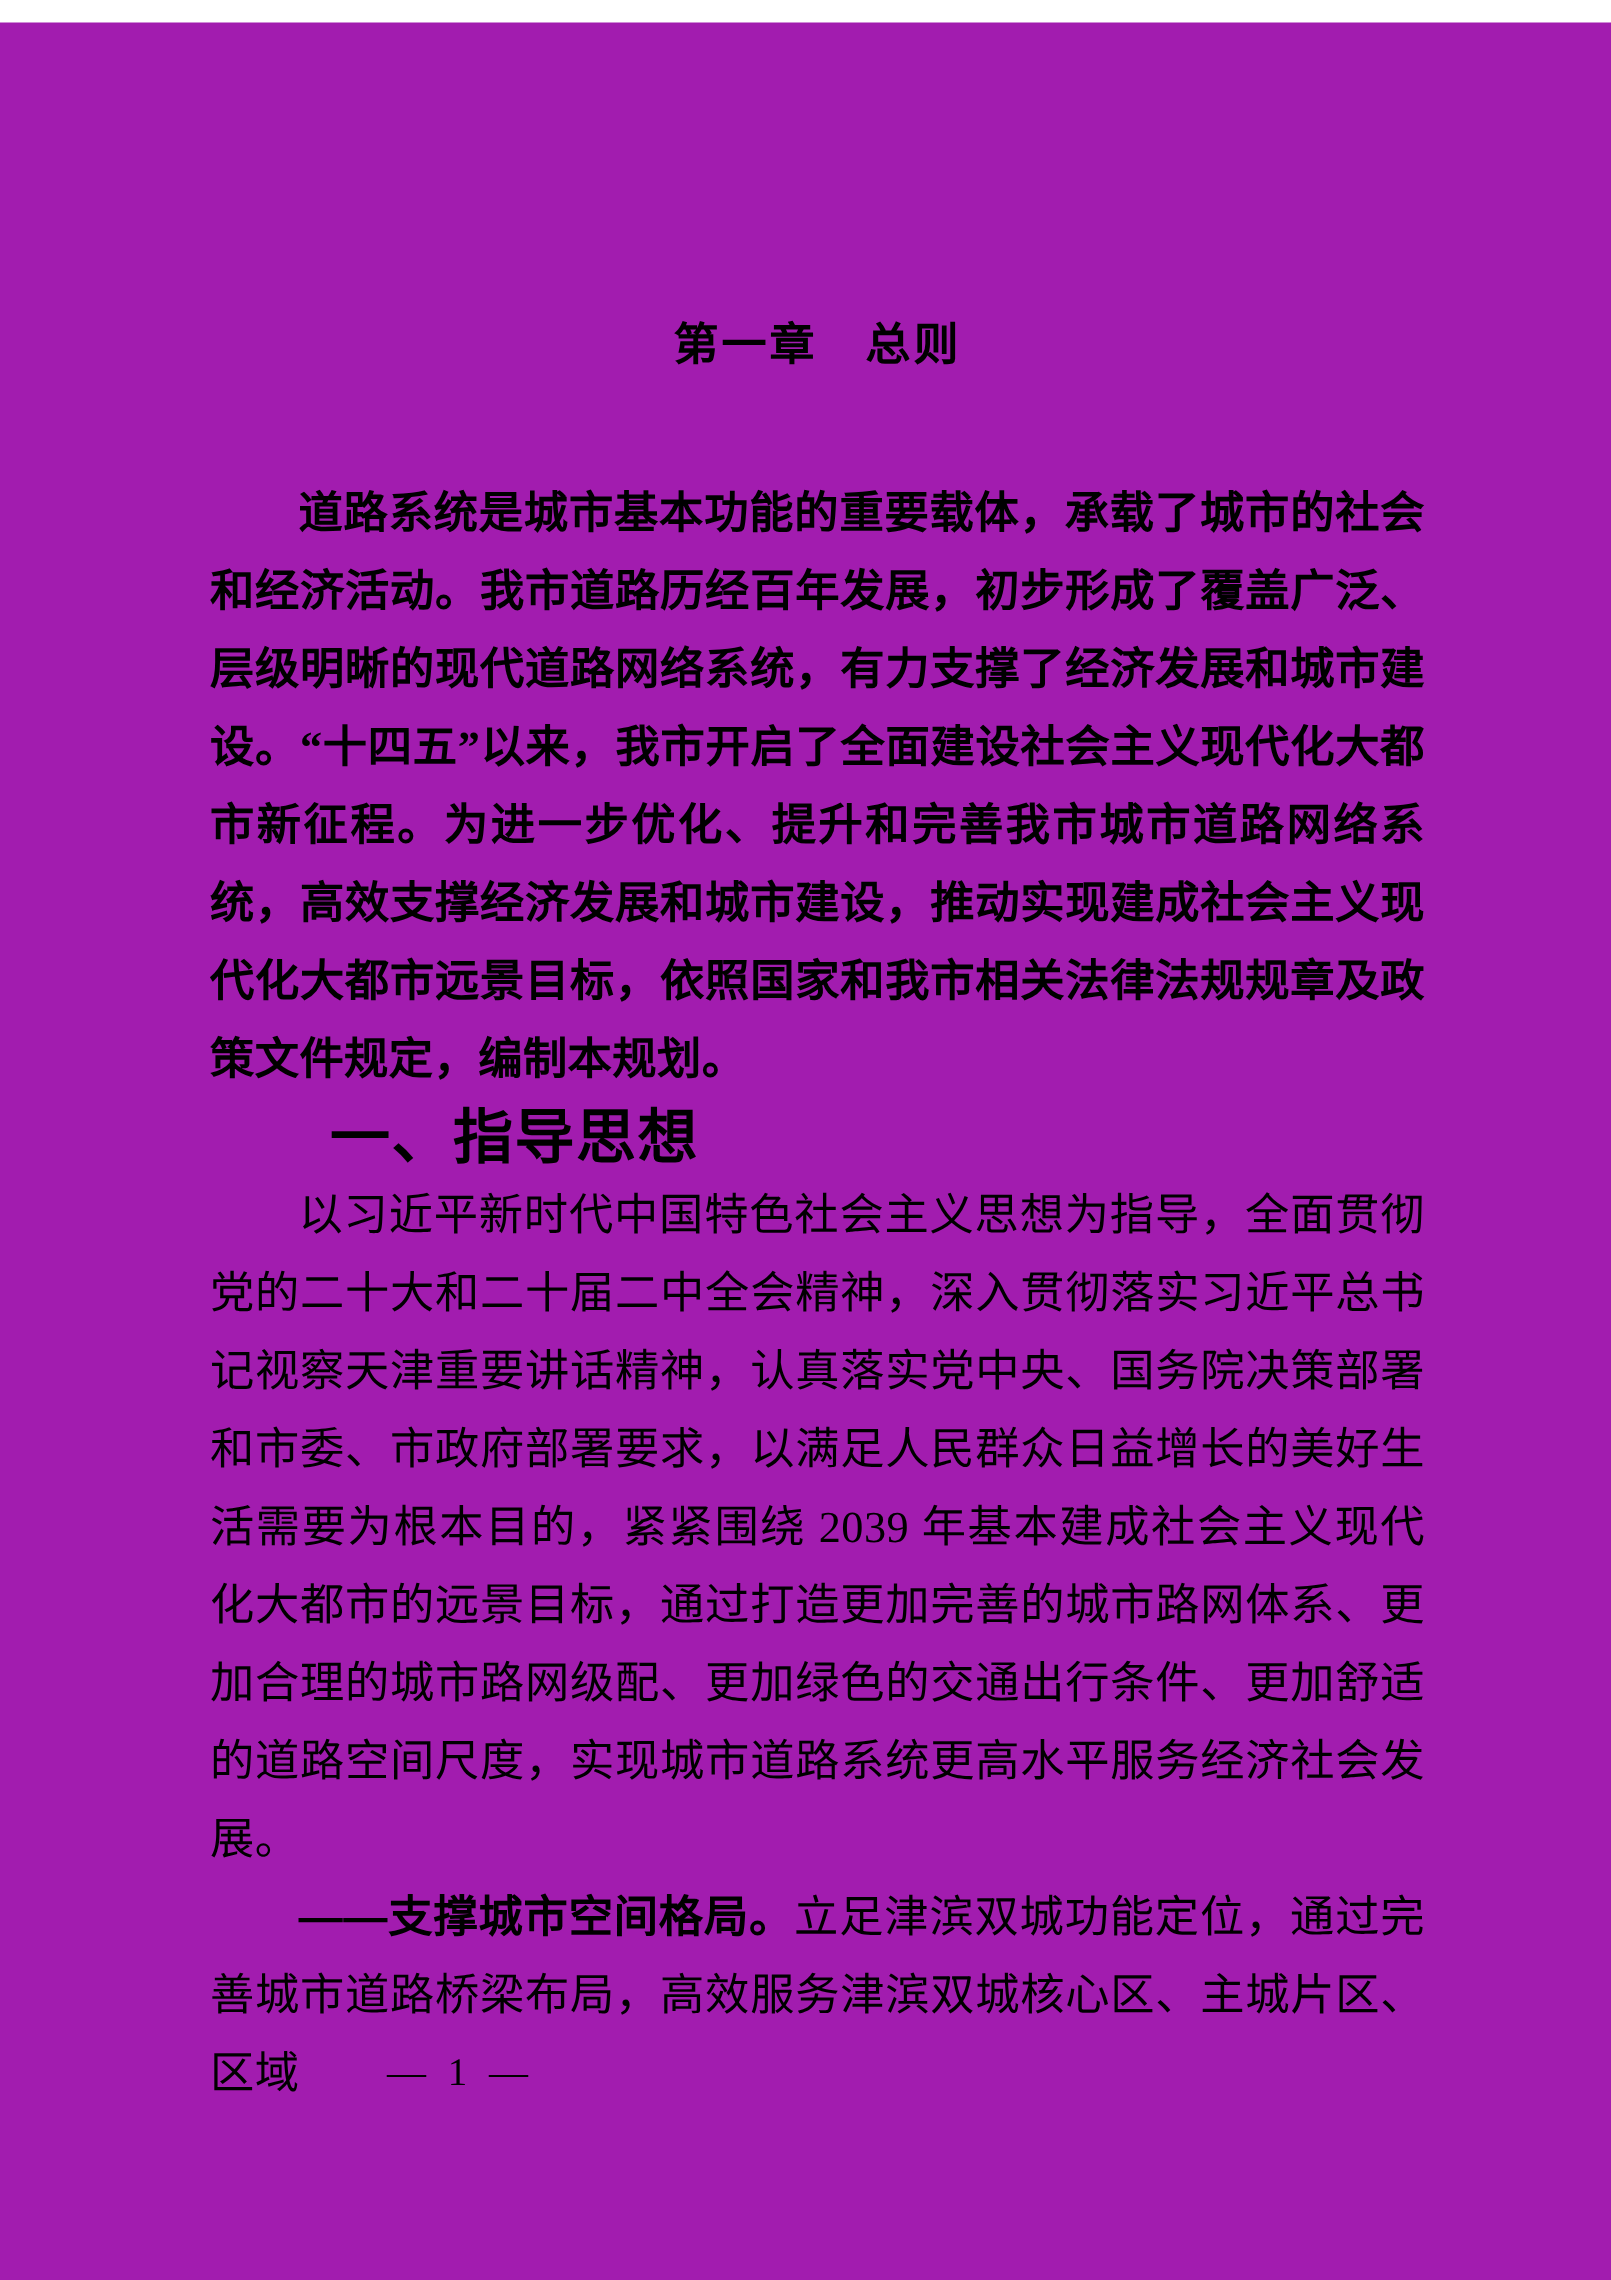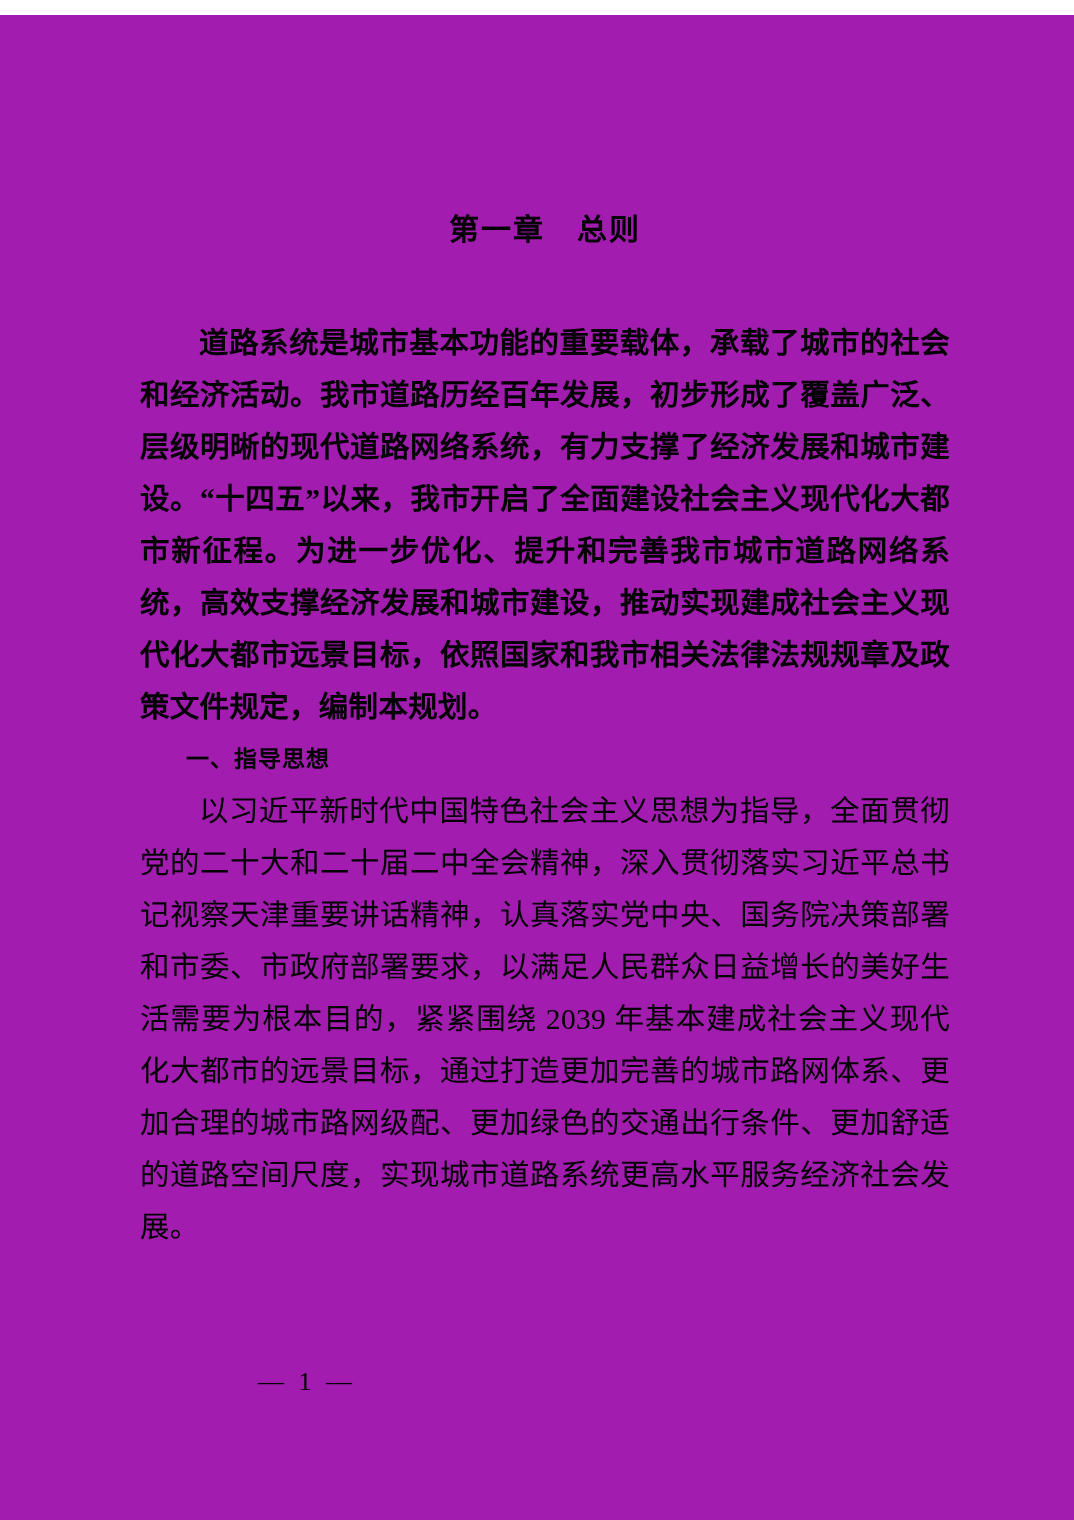--- a/index.html
+++ b/index.html
@@ -42,21 +42,21 @@
     margin: 0;
     letter-spacing: 0.3px;
   }
   .first-para {
     margin-top: 68px;
     font-weight: bold;
   }
   .section-heading {
     font-family: "Liberation Sans", "DejaVu Sans", sans-serif;
     font-weight: bold;
-    font-size: 23px;
+    font-size: 40px;
     line-height: 52px;
     text-indent: 2em;
     margin: 0;
     letter-spacing: 1px;
   }
   .lead-label {
     font-family: "Liberation Sans", "DejaVu Sans", sans-serif;
     font-weight: bold;
   }
   .page-number {
@@ -82,19 +82,20 @@
 
     <h1 class="chapter-title">第一章　总则</h1>
 
     <p class="body-para first-para">道路系统是城市基本功能的重要载体，承载了城市的社会和经济活动。我市道路历经百年发展，初步形成了覆盖广泛、层级明晰的现代道路网络系统，有力支撑了经济发展和城市建设。“十四五”以来，我市开启了全面建设社会主义现代化大都市新征程。为进一步优化、提升和完善我市城市道路网络系统，高效支撑经济发展和城市建设，推动实现建成社会主义现代化大都市远景目标，依照国家和我市相关法律法规规章及政策文件规定，编制本规划。</p>
 
     <h2 class="section-heading">一、指导思想</h2>
 
     <p class="body-para">以习近平新时代中国特色社会主义思想为指导，全面贯彻党的二十大和二十届二中全会精神，深入贯彻落实习近平总书记视察天津重要讲话精神，认真落实党中央、国务院决策部署和市委、市政府部署要求，以满足人民群众日益增长的美好生活需要为根本目的，紧紧围绕 2039 年基本建成社会主义现代化大都市的远景目标，通过打造更加完善的城市路网体系、更加合理的城市路网级配、更加绿色的交通出行条件、更加舒适的道路空间尺度，实现城市道路系统更高水平服务经济社会发展。</p>
 
 
+    <p class="body-para"><span class="lead-label">——支撑城市空间格局。</span><span>立足津滨双城功能定位，通过完善城市道路桥梁布局，高效服务津滨双城核心区、主城片区、区域</span></p>
 
   </div>
 
   <div class="page-number">
     <span class="pn-inner">— 1 —</span>
   </div>
 </div>
 
 </body></html>

